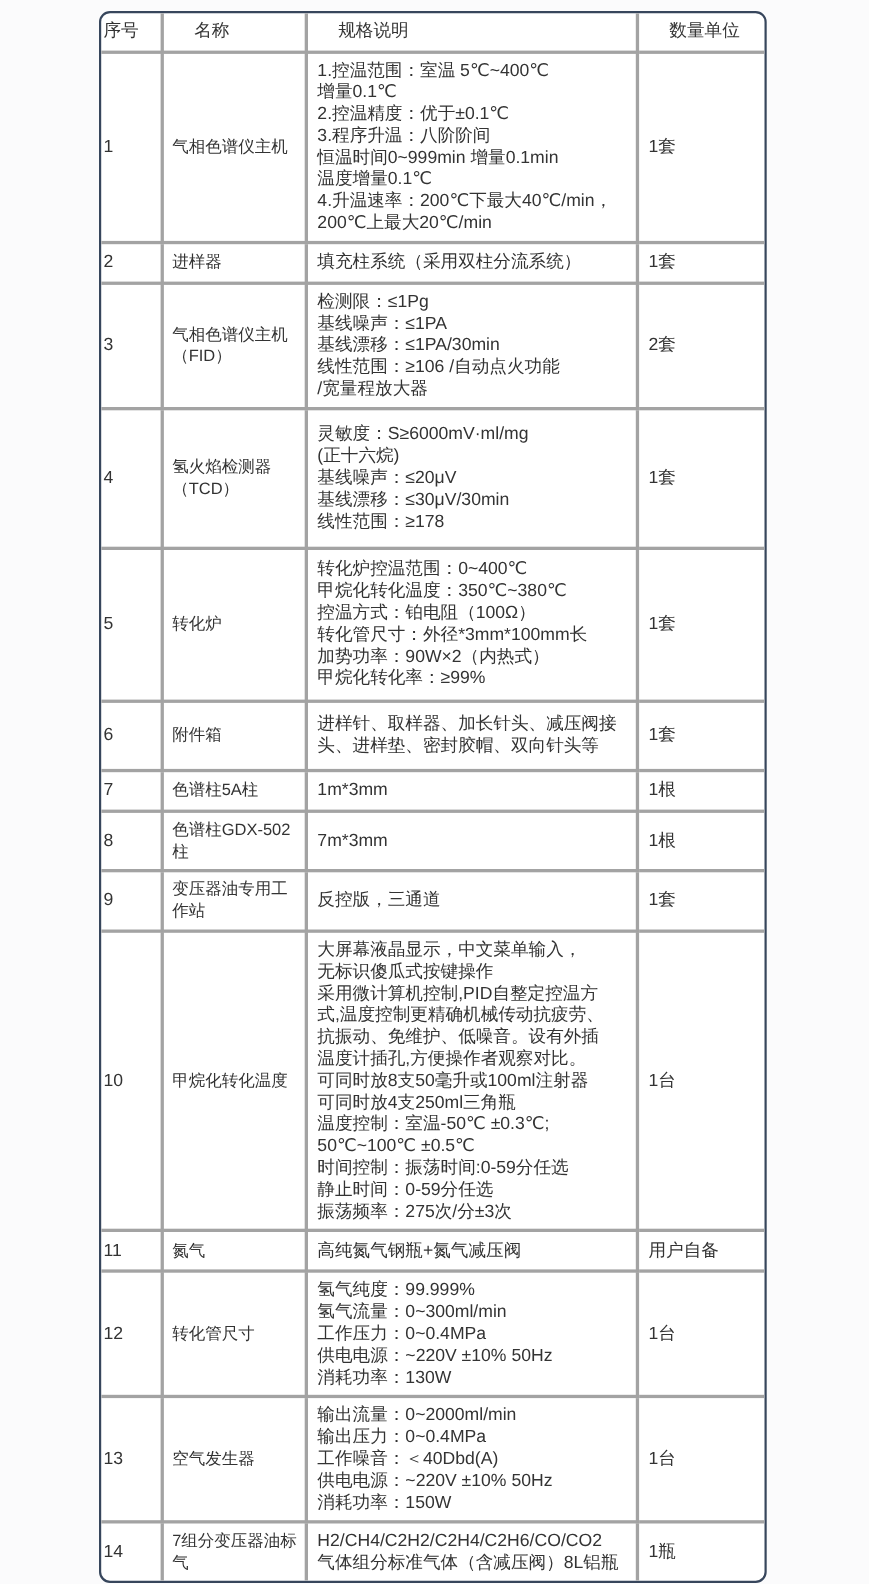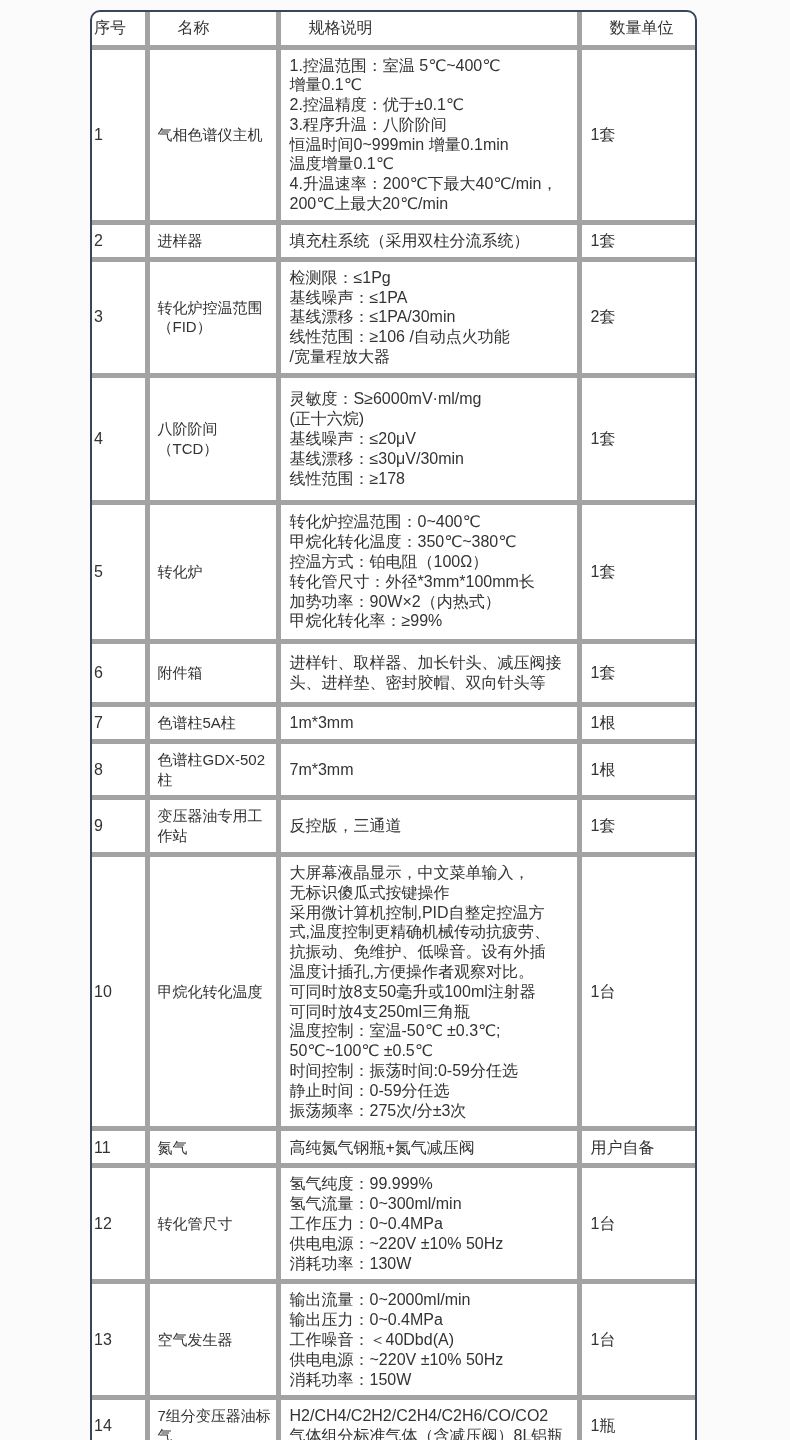--- a/index.html
+++ b/index.html
@@ -31,21 +31,21 @@
   table{
     width:100%;
     border-collapse:collapse;
     table-layout:fixed;
   }
   col.c-no{width:55px;}
   col.c-name{width:131px;}
   col.c-spec{width:301px;}
   col.c-qty{width:116px;}
   th,td{
-    border:5px solid #a3a3a3;
+    border:3px solid #a3a3a3;
     font-weight:normal;
     font-size:16px;
     line-height:19.8px;
     padding:6px 9px;
     vertical-align:middle;
     text-align:left;
     overflow:hidden;
     box-sizing:border-box;
   }
   
@@ -107,31 +107,31 @@
           <td class="qty">1套</td>
         </tr>
         <tr>
           <td class="no">2</td>
           <td class="name">进样器</td>
           <td class="spec">填充柱系统（采用双柱分流系统）</td>
           <td class="qty">1套</td>
         </tr>
         <tr>
           <td class="no">3</td>
-          <td class="name">转化炉控温范围（FID）</td>
+          <td class="name">气相色谱仪主机（FID）</td>
           <td class="spec">检测限：≤1Pg
 基线噪声：≤1PA
 基线漂移：≤1PA/30min
 线性范围：≥106 /自动点火功能
 /宽量程放大器</td>
           <td class="qty">2套</td>
         </tr>
         <tr>
           <td class="no">4</td>
-          <td class="name">八阶阶间（TCD）</td>
+          <td class="name">氢火焰检测器（TCD）</td>
           <td class="spec">灵敏度：S≥6000mV·ml/mg
 (正十六烷)
 基线噪声：≤20μV
 基线漂移：≤30μV/30min
 线性范围：≥178</td>
           <td class="qty">1套</td>
         </tr>
         <tr>
           <td class="no">5</td>
           <td class="name">转化炉</td>

